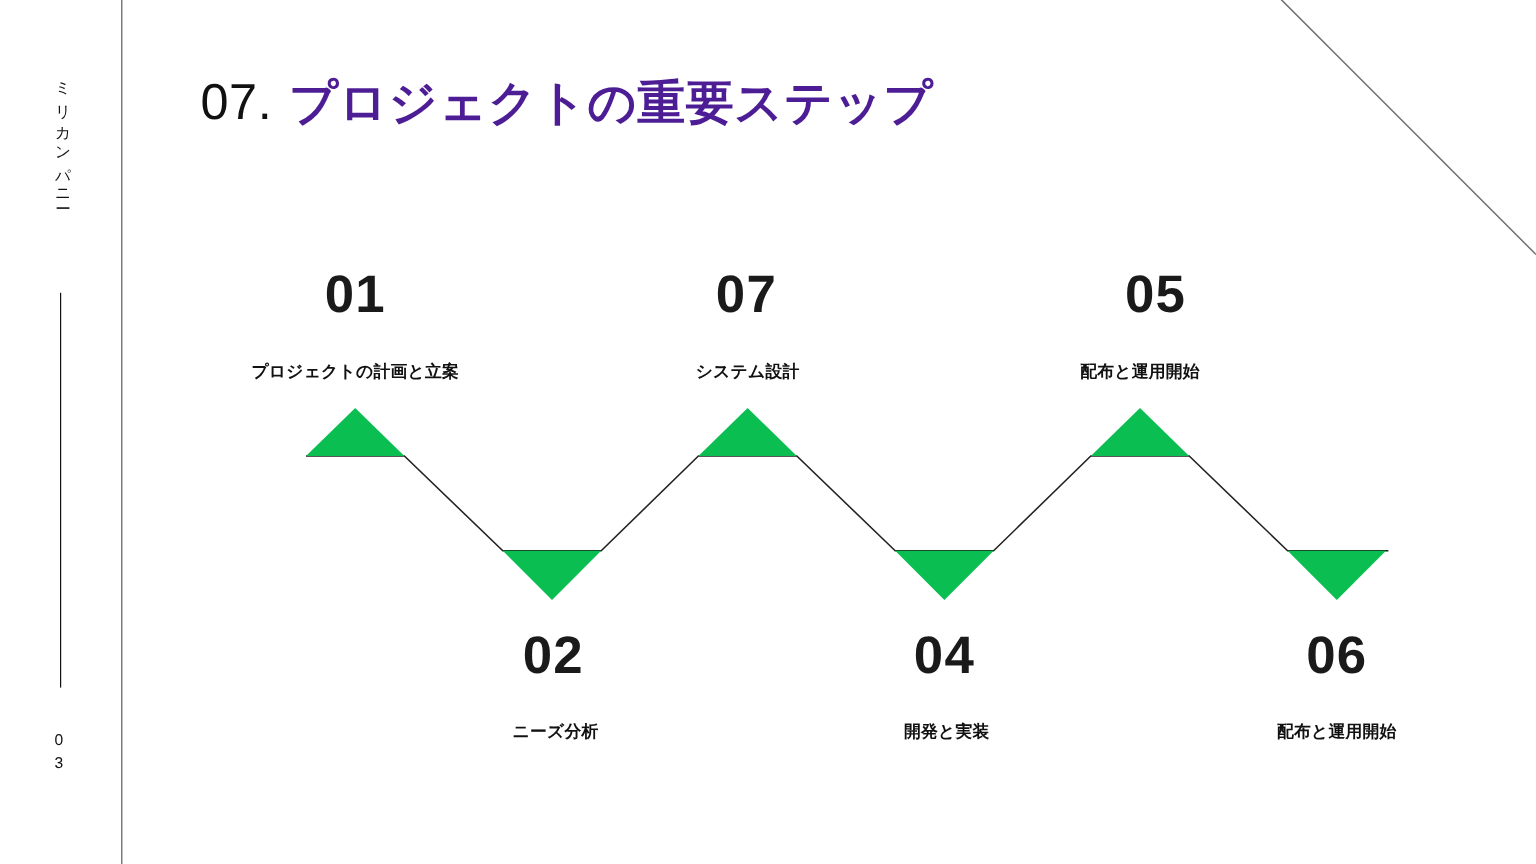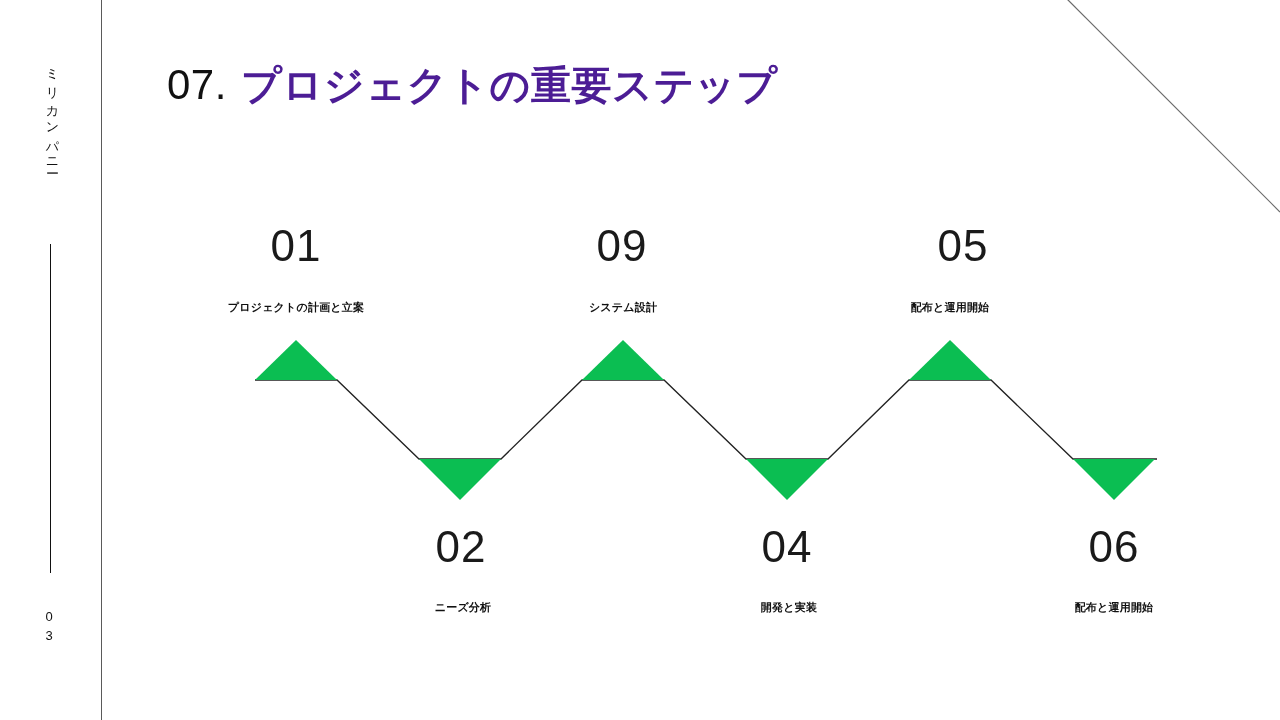--- a/index.html
+++ b/index.html
@@ -101,30 +101,30 @@
     left: 0;
     top: 0;
     width: 1280px;
     height: 720px;
     pointer-events: none;
   }
 
   .step-num {
     position: absolute;
     font-size: 44px;
-    font-weight: 400;
+    font-weight: 700;
     color: #1a1a1a;
     letter-spacing: 1px;
     text-align: center;
     transform: translateX(-50%);
     line-height: 1;
   }
   .step-label {
     position: absolute;
-    font-size: 11px;
+    font-size: 14px;
     font-weight: 700;
     color: #111111;
     text-align: center;
     transform: translateX(-50%);
     white-space: nowrap;
     line-height: 1;
     letter-spacing: 0.2px;
   }
 </style>
 </head>
@@ -162,21 +162,21 @@
         <polygon points="909,380 950,340 991,380" fill="#0BBE52"></polygon>
         <polygon points="1073,459 1155,459 1114,500" fill="#0BBE52"></polygon>
       </g>
   </svg>
 
   <div id="step-texts">
       <div class="step-num" style="left: 296px; top: 224px;">01</div>
       <div class="step-label" style="left: 296px; top: 302px;">プロジェクトの計画と立案</div>
       <div class="step-num" style="left: 461px; top: 525px;">02</div>
       <div class="step-label" style="left: 463px; top: 602px;">ニーズ分析</div>
-      <div class="step-num" style="left: 622px; top: 224px;">09</div>
+      <div class="step-num" style="left: 622px; top: 224px;">07</div>
       <div class="step-label" style="left: 623px; top: 302px;">システム設計</div>
       <div class="step-num" style="left: 787px; top: 525px;">04</div>
       <div class="step-label" style="left: 789px; top: 602px;">開発と実装</div>
       <div class="step-num" style="left: 947px; top: 224px; margin-left: 16px;">05</div>
       <div class="step-label" style="left: 950px; top: 302px;">配布と運用開始</div>
       <div class="step-num" style="left: 1114px; top: 525px;">06</div>
       <div class="step-label" style="left: 1114px; top: 602px;">配布と運用開始</div>
     </div>
 
 </div>

